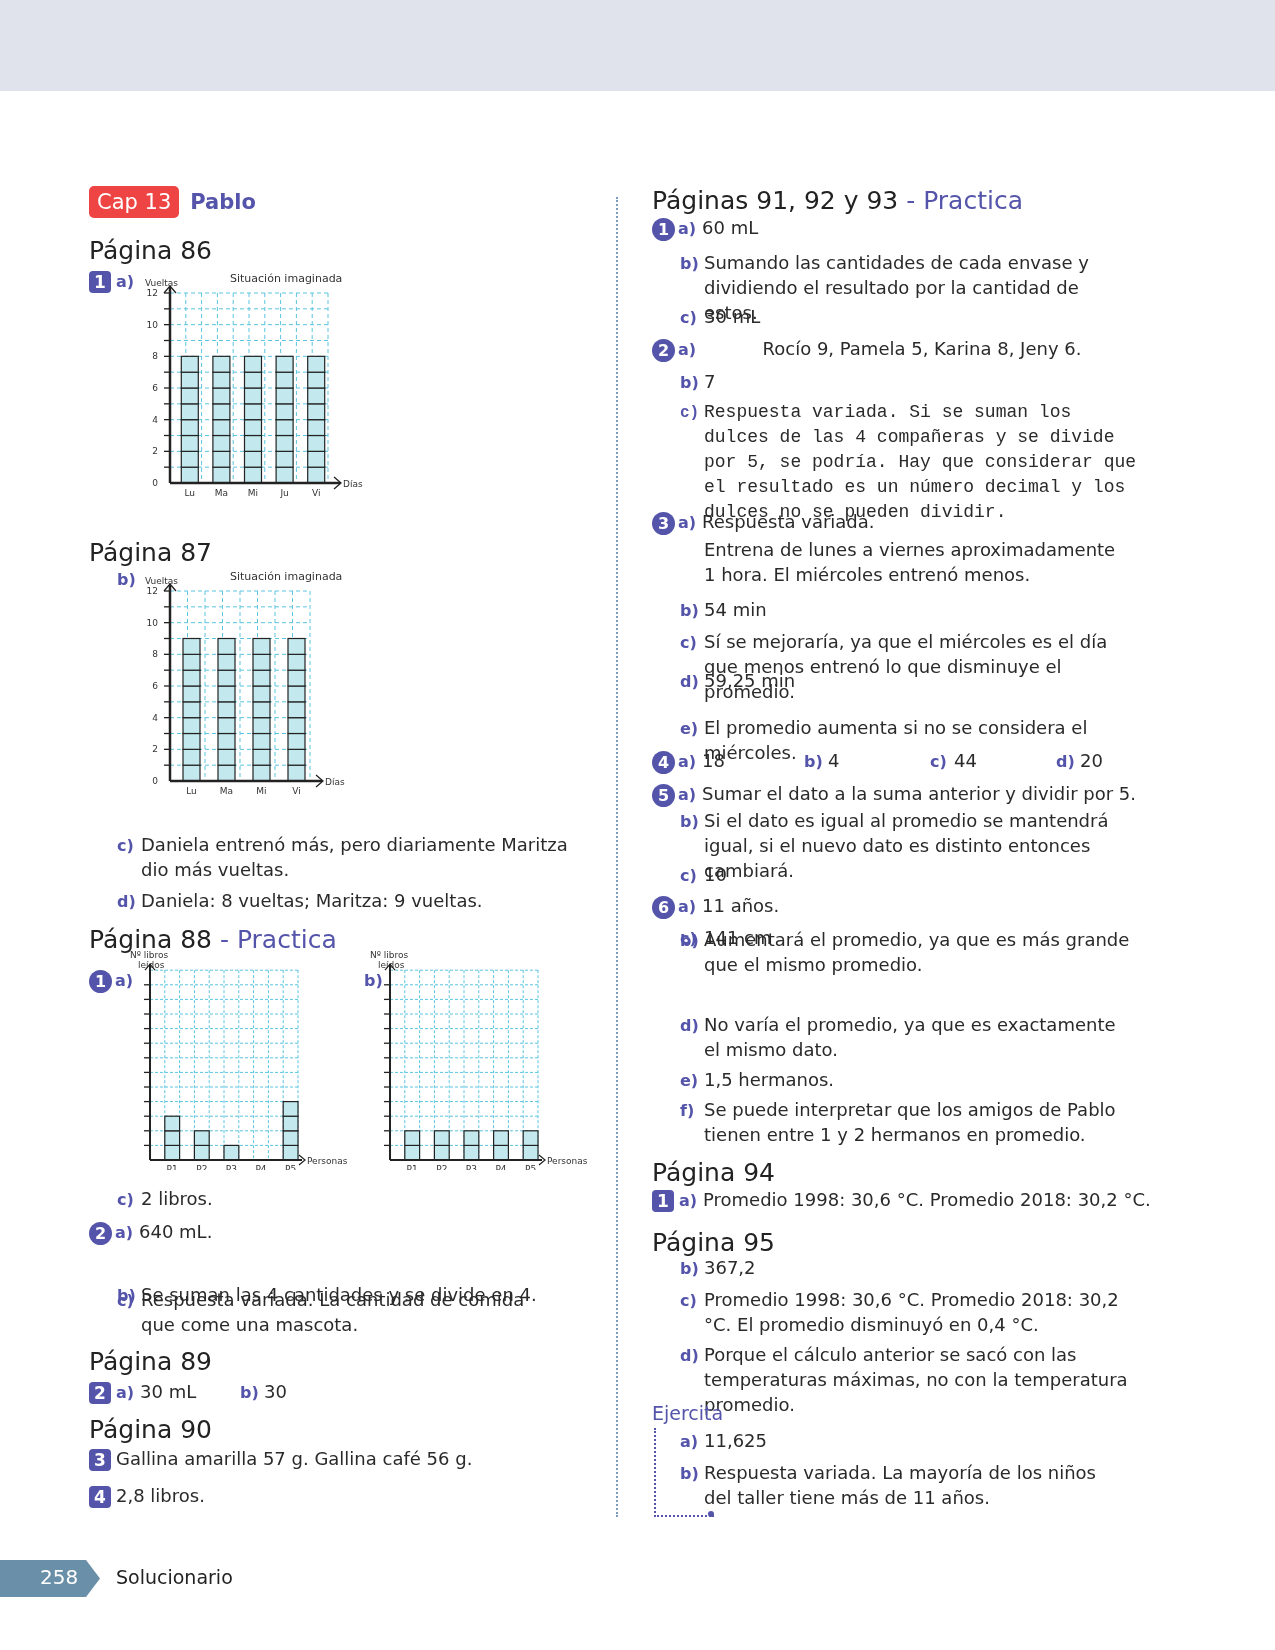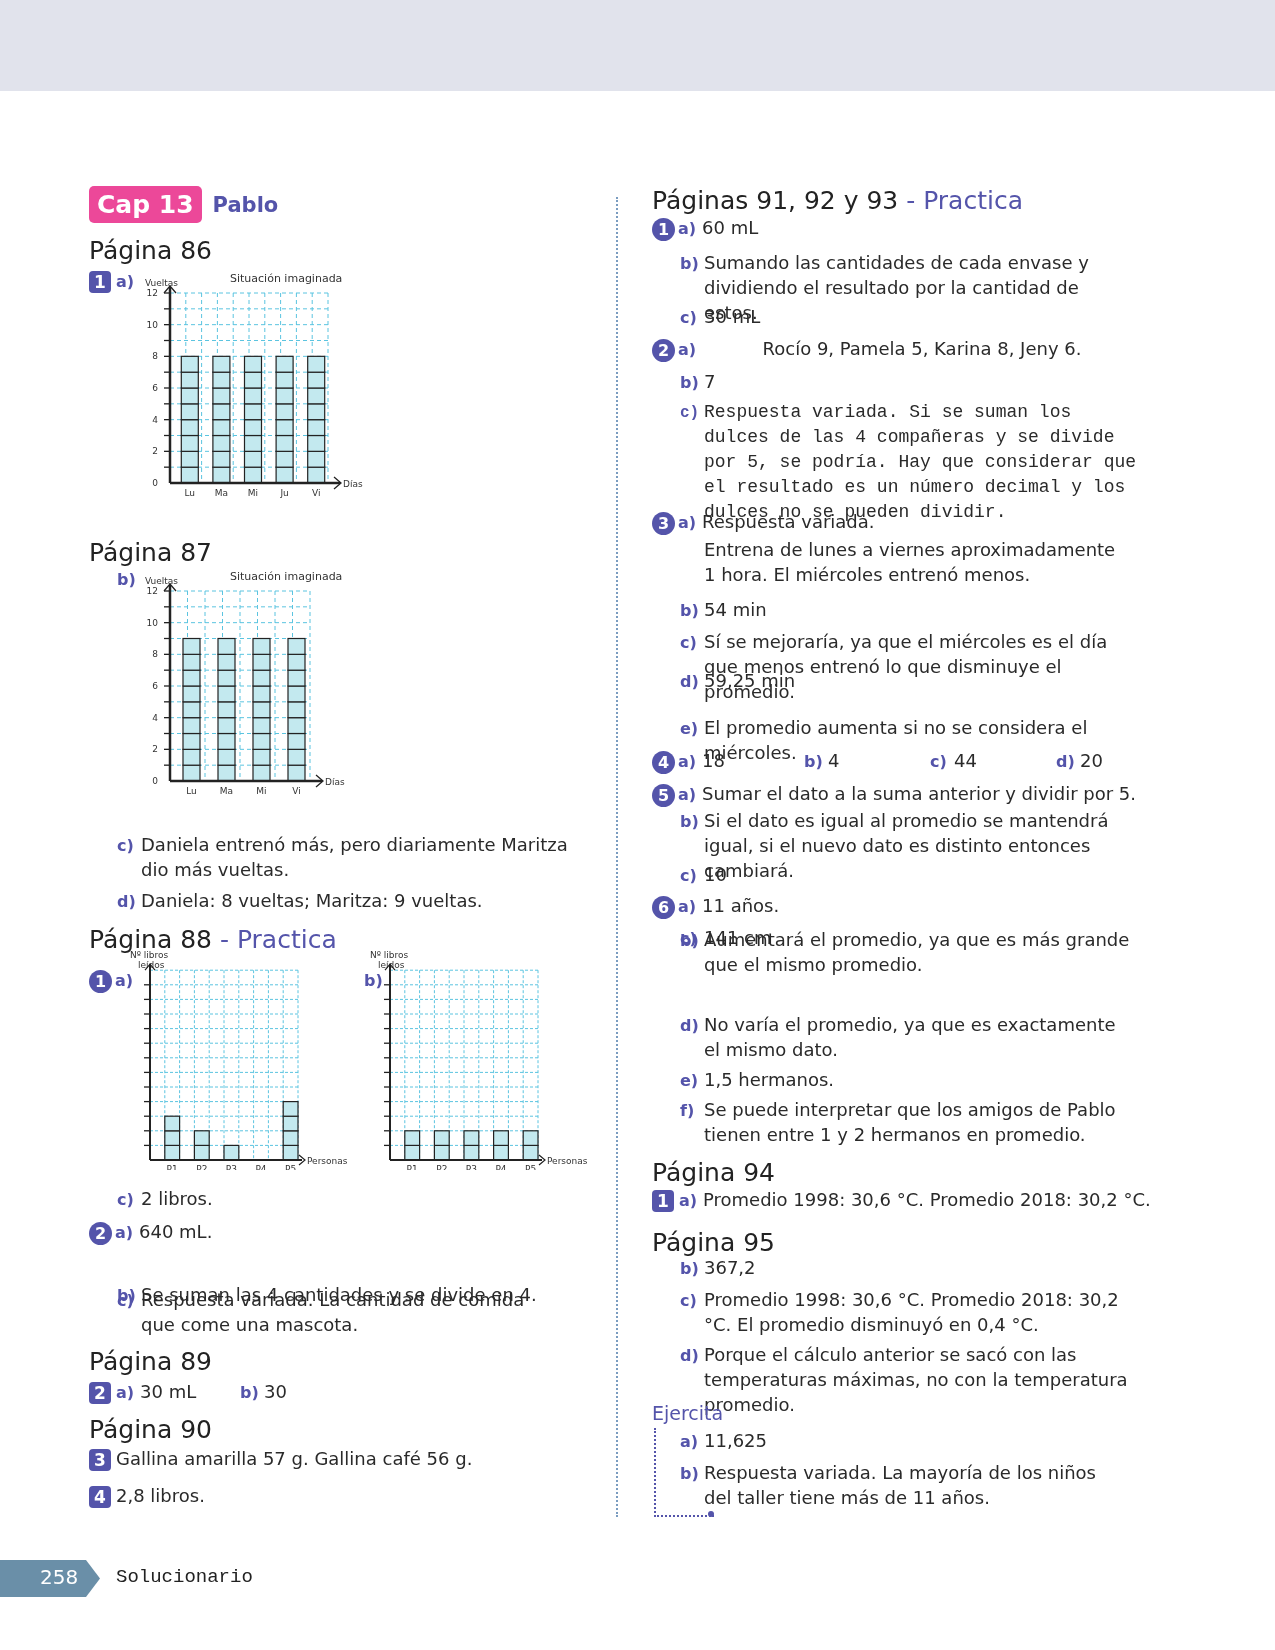--- a/index.html
+++ b/index.html
@@ -1,35 +1,35 @@
 <!DOCTYPE html>
 <html><head>
 <meta charset="utf-8">
 <style>
   html, body { margin:0; padding:0; }
   body { width:1275px; height:1650px; background:#ffffff; position:relative; overflow:hidden;
          font-family:"DejaVu Sans", sans-serif; color:#222; }
   .topband { position:absolute; left:0; top:0; width:1275px; height:91px; background:#e1e3ec; }
   .cap { position:absolute; left:89px; top:186px; display:flex; align-items:center; }
-  .cap-badge { background:#ec4899; color:#fff; font-weight:bold; font-size:25px; padding:4px 8px; border-radius:5px; }
+  .cap-badge { background:#ef4444; color:#fff; font-weight:normal; font-size:21px; padding:4px 8px; border-radius:5px; }
   .cap-title { color:#5454aa; font-weight:bold; font-size:21px; margin-left:11px; }
   .h { position:absolute; font-size:25px; color:#222; white-space:nowrap; }
   .h .sub { color:#5454aa; }
   .line { position:absolute; font-size:18px; line-height:25px; color:#2a2a2a; white-space:nowrap; }
   .lbl { color:#5454aa; font-weight:bold; font-size:16px; display:inline-block; width:24px; }
   .txt { display:inline-block; vertical-align:top; white-space:normal; }
   .sq { display:inline-block; width:22px; height:22px; background:#5454aa; color:#fff; font-weight:bold; font-size:17px;
         text-align:center; line-height:22px; border-radius:4px; margin-right:5px; vertical-align:middle; }
   .circ { display:inline-block; width:23px; height:23px; background:#5454aa; color:#fff; font-weight:bold; font-size:16px;
         text-align:center; line-height:23px; border-radius:50%; margin-right:3px; vertical-align:middle; }
   .sep { position:absolute; left:616px; top:197px; height:1320px; border-left:2px dotted #7a9cc0; }
   svg text { font-family:"DejaVu Sans", sans-serif; }
   .footer-tab { position:absolute; left:0; top:1560px; width:100px; height:37px; }
   .footer-num { position:absolute; left:40px; top:1565px; color:#fff; font-size:20px; }
-  .footer-label { position:absolute; left:116px; top:1566px; font-size:19px; color:#222;font-family:Liberation Mono, monospace; }
+  .footer-label { position:absolute; left:116px; top:1566px; font-size:19px; color:#222; }
   .ejercita { position:absolute; left:652px; top:1402px; color:#5454aa; font-size:19px; }
   .ej-frame { position:absolute; left:654px; top:1428px; width:58px; height:87px; border-left:2px dotted #5454aa; border-bottom:2px dotted #5454aa; }
   .ej-dot { position:absolute; left:708px; top:1511px; width:6px; height:6px; border-radius:50%; background:#5454aa; }
 </style>
 </head>
 <body>
 
 <div class="topband"></div>
 
 <div class="cap">

